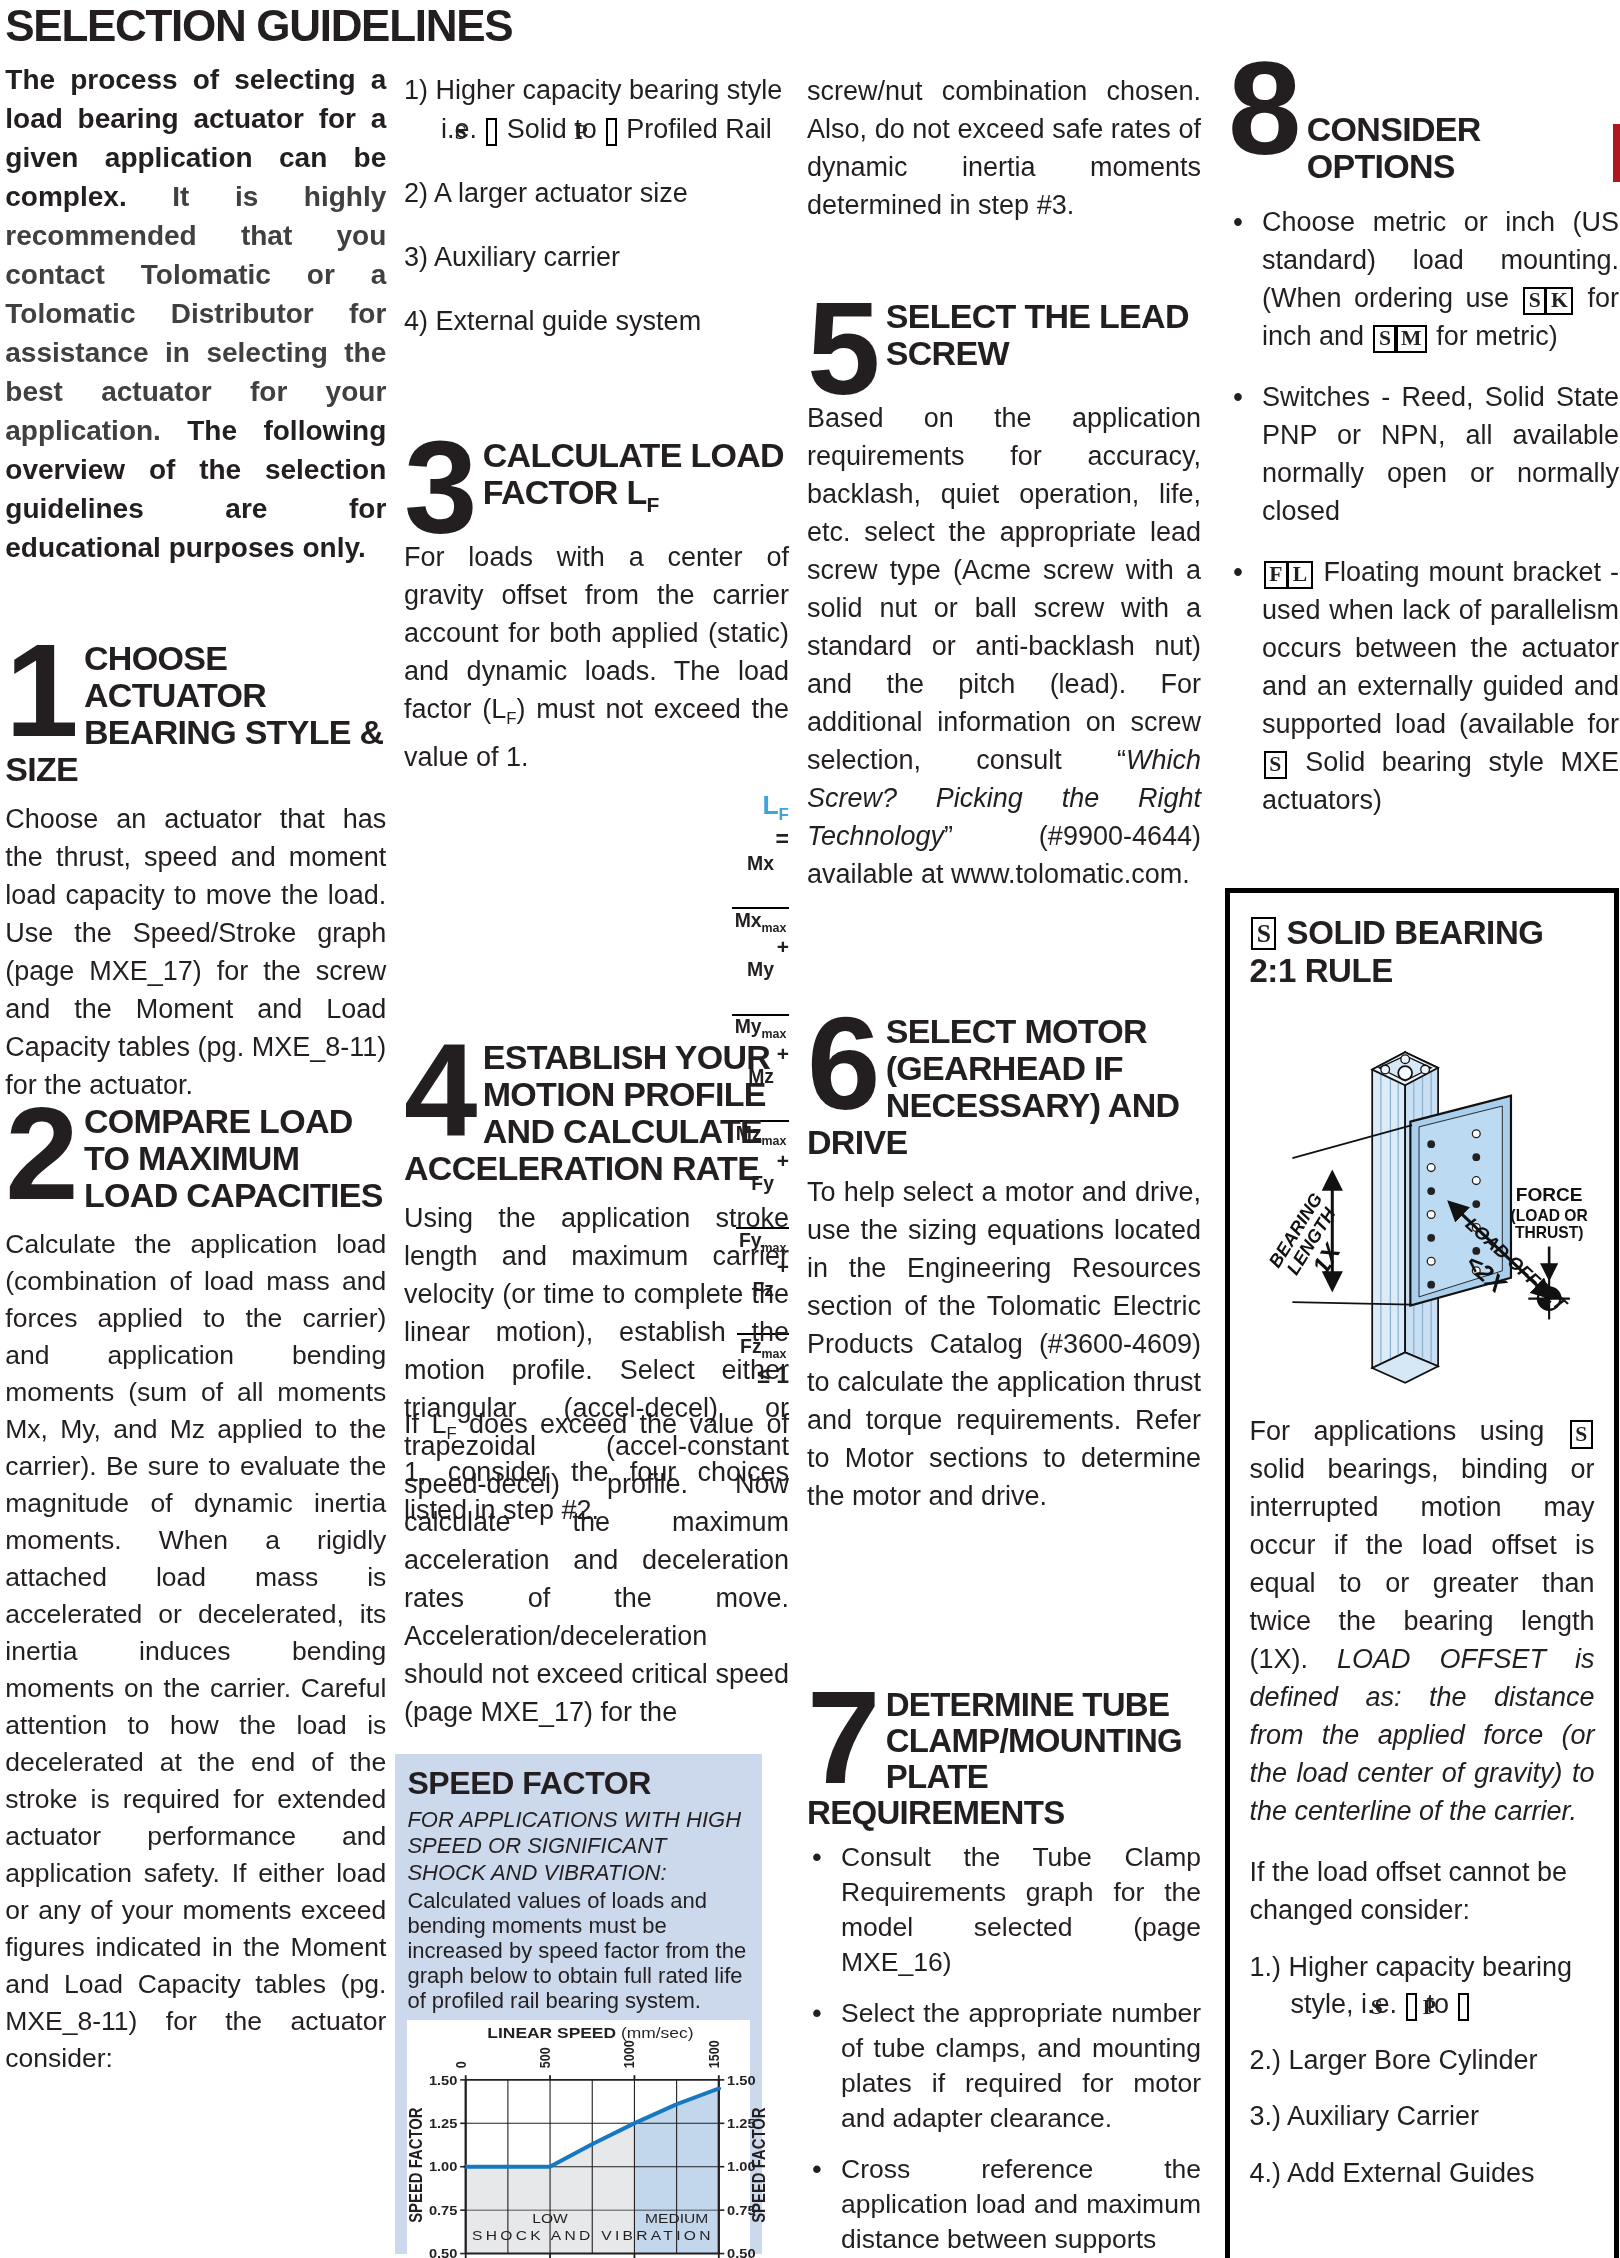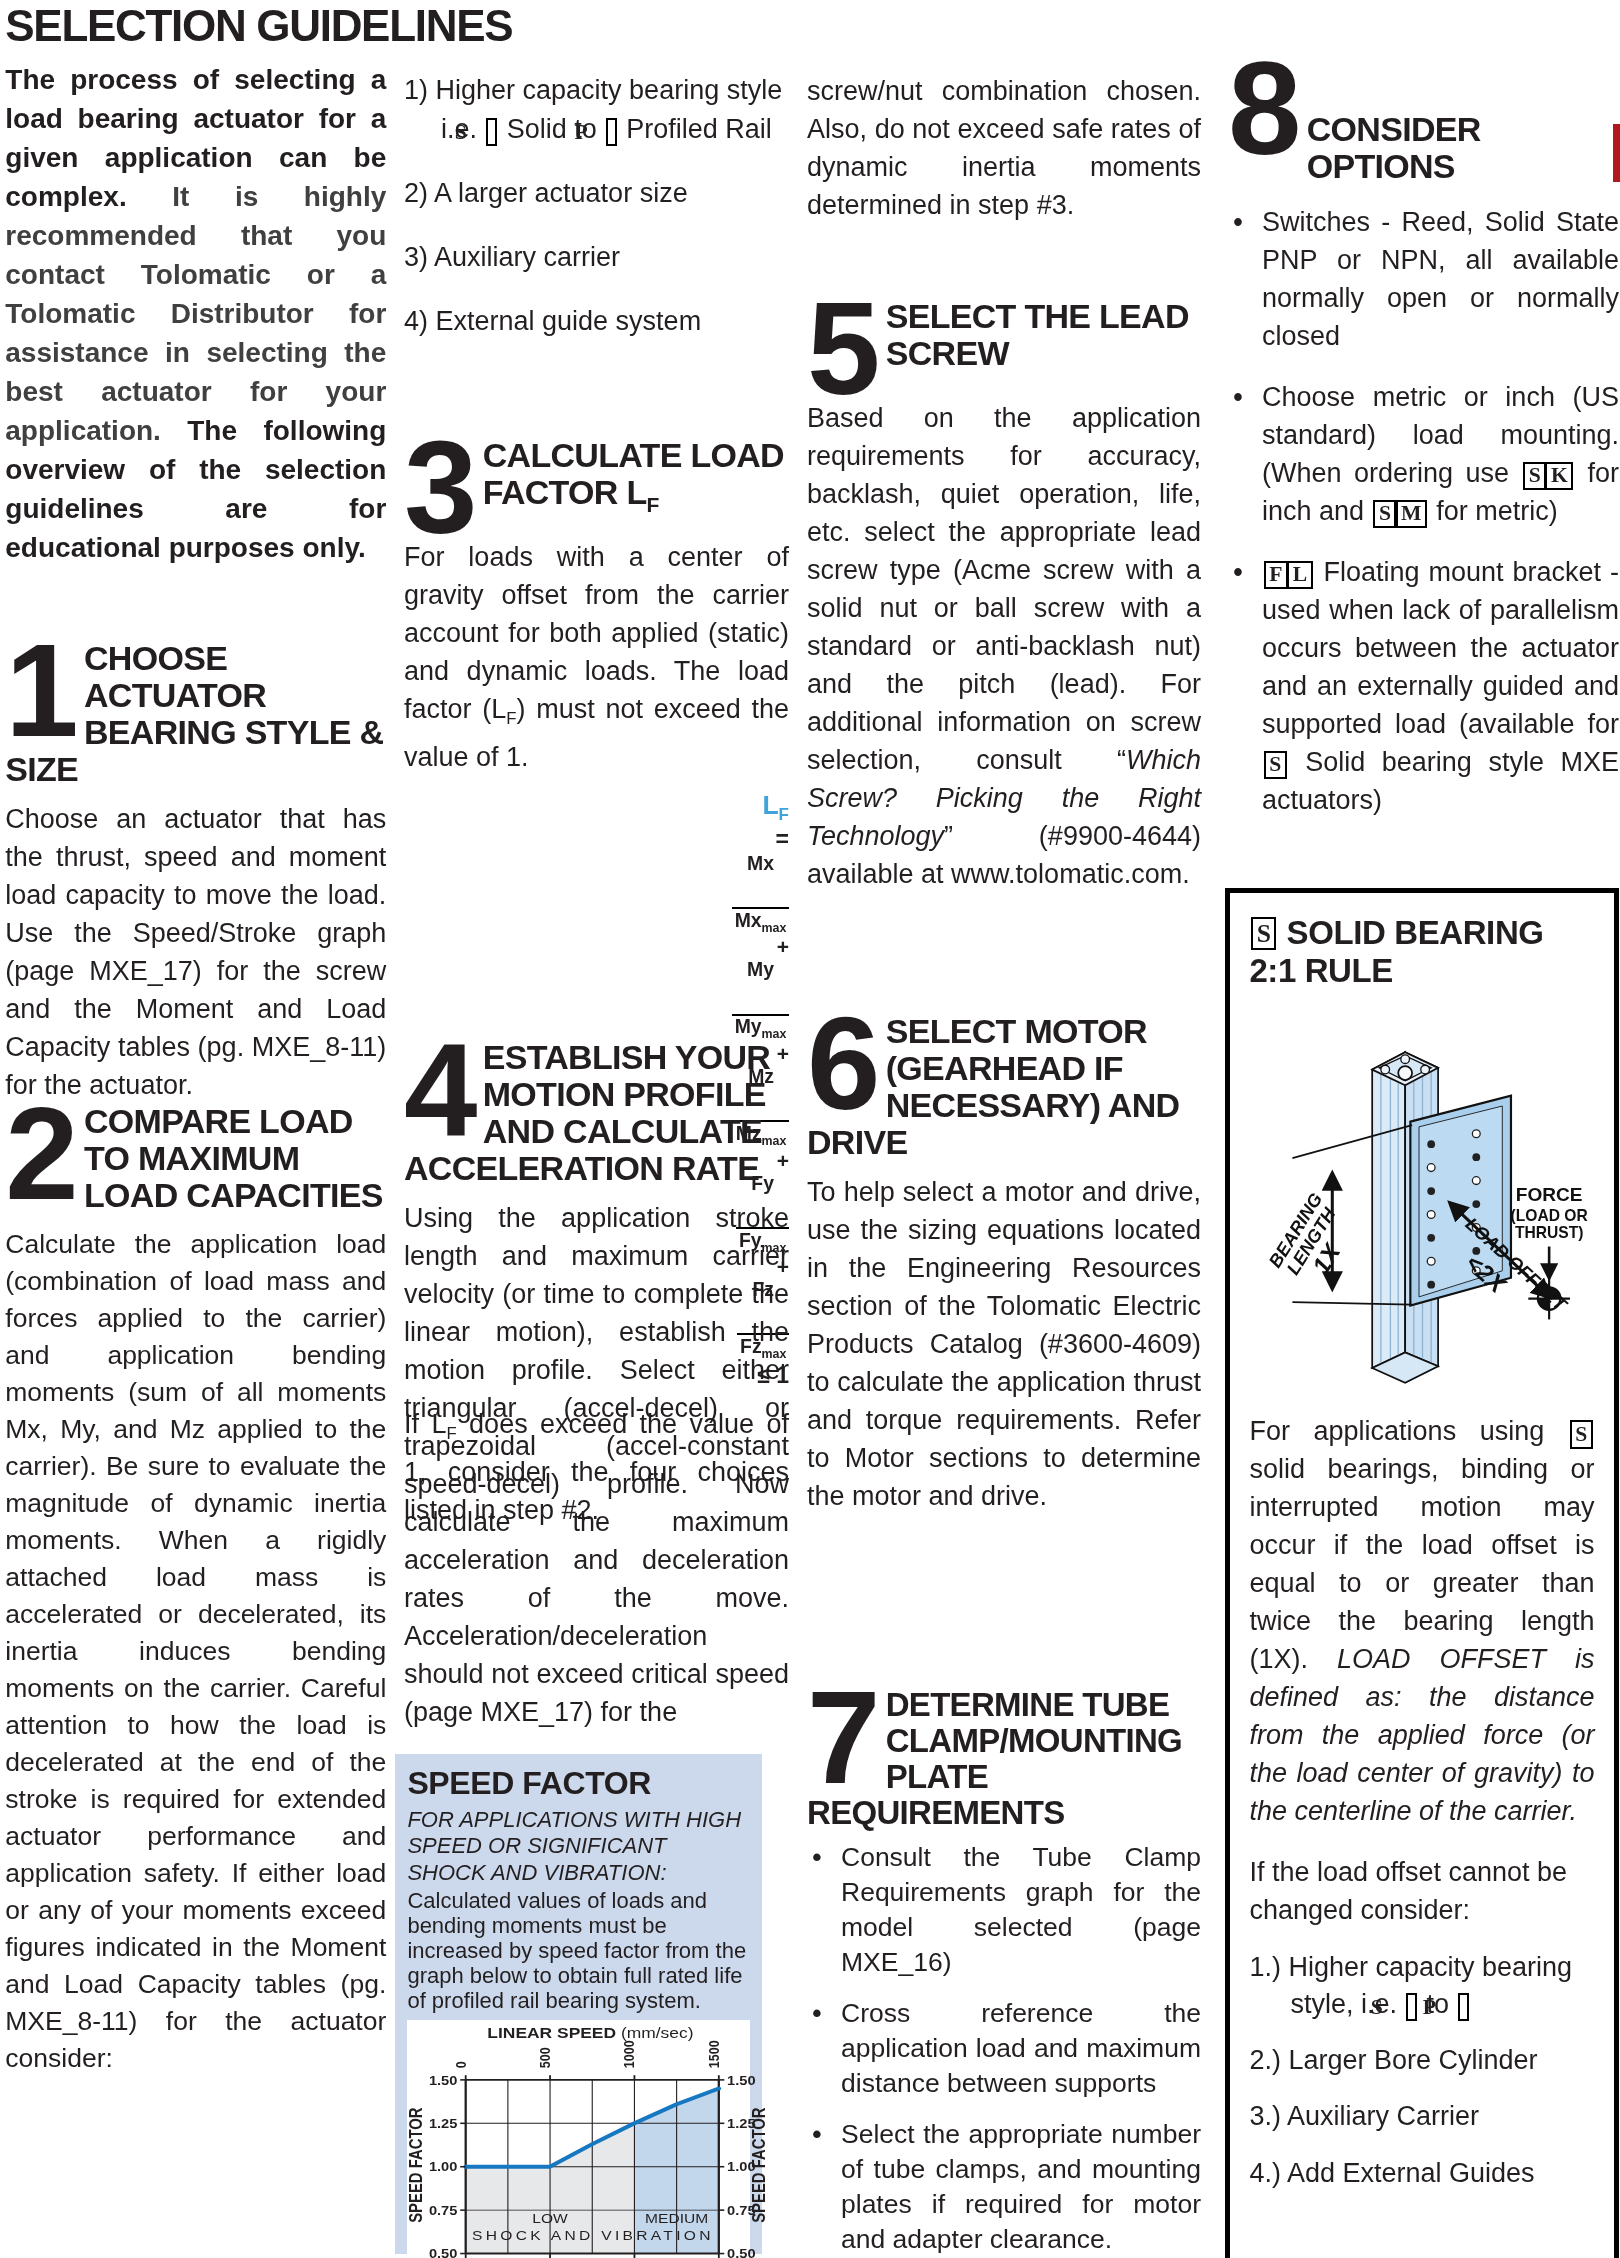--- a/index.html
+++ b/index.html
@@ -227,33 +227,33 @@
     <div class="body">To help select a motor and drive, use the sizing equations located in the Engineering Resources section of the Tolomatic Electric Products Catalog (#3600-4609) to calculate the application thrust and torque requirements. Refer to Motor sections to determine the motor and drive.</div>
   </div>
 
   <div class="blk tight" style="left:807px;top:1687px;width:394px;">
     <div class="step-head" style="margin-bottom:8.8px;">
       <div class="step-num">7</div>
       <div class="step-title" style="font-size:33px;line-height:36px;">DETERMINE TUBE CLAMP/MOUNTING PLATE REQUIREMENTS</div>
     </div>
     <div style="clear:both;">
       <div class="bullet">Consult the Tube Clamp Requirements graph for the model selected (page MXE_16)</div>
+      <div class="bullet">Select the appropriate number of tube clamps, and mounting plates if required for motor and adapter clearance.</div>
       <div class="bullet">Cross reference the application load and maximum distance between supports</div>
-      <div class="bullet">Select the appropriate number of tube clamps, and mounting plates if required for motor and adapter clearance.</div>
     </div>
   </div>
 
   <div class="blk" style="left:1228px;top:58px;width:391px;">
     <div class="step-head" style="margin-bottom:17.6px;">
       <div class="step-num">8</div>
       <div class="step-title" style="padding-top:53px;">CONSIDER OPTIONS</div>
     </div>
     <div style="clear:both;">
+      <div class="bullet"><span>Choose metric or inch (US standard) load mounting. (When ordering use </span><span class="bx">S</span><span class="bx">K</span><span> for inch and </span><span class="bx">S</span><span class="bx">M</span><span> for metric)</span></div>
       <div class="bullet">Switches - Reed, Solid State PNP or NPN, all available normally open or normally closed</div>
-      <div class="bullet"><span>Choose metric or inch (US standard) load mounting. (When ordering use </span><span class="bx">S</span><span class="bx">K</span><span> for inch and </span><span class="bx">S</span><span class="bx">M</span><span> for metric)</span></div>
       <div class="bullet"><span class="bx">F</span><span class="bx">L</span><span> Floating mount bracket - used when lack of parallelism occurs between the actuator and an externally guided and supported load (available for </span><span class="bx">S</span><span> Solid bearing style MXE actuators)</span></div>
     </div>
   </div>
 
   <div class="blk rule-box" style="left:1225px;top:888px;width:394px;height:1650px;box-sizing:border-box;">
     <div class="rb-head"><span class="bx">S</span> <span>SOLID BEARING 2:1 RULE</span></div>
 
     <svg class="illus" viewBox="0 0 400 460" width="347" height="399">
       <defs>
         <marker id="ah" viewBox="0 0 10 10" refX="8" refY="5" markerWidth="7" markerHeight="7" orient="auto-start-reverse">

